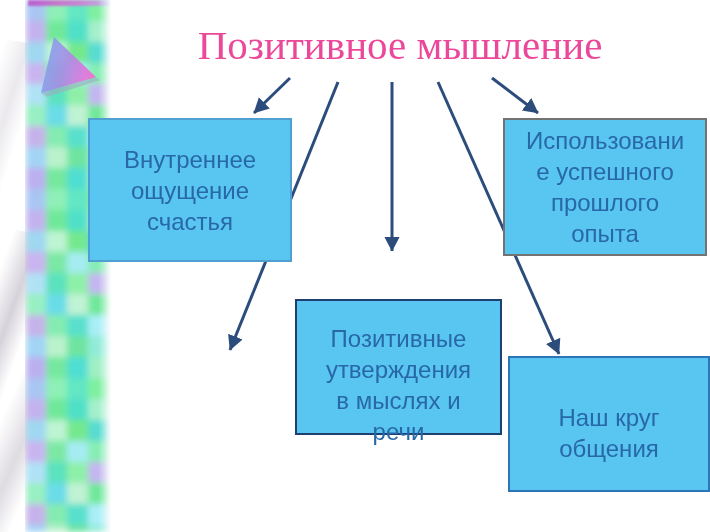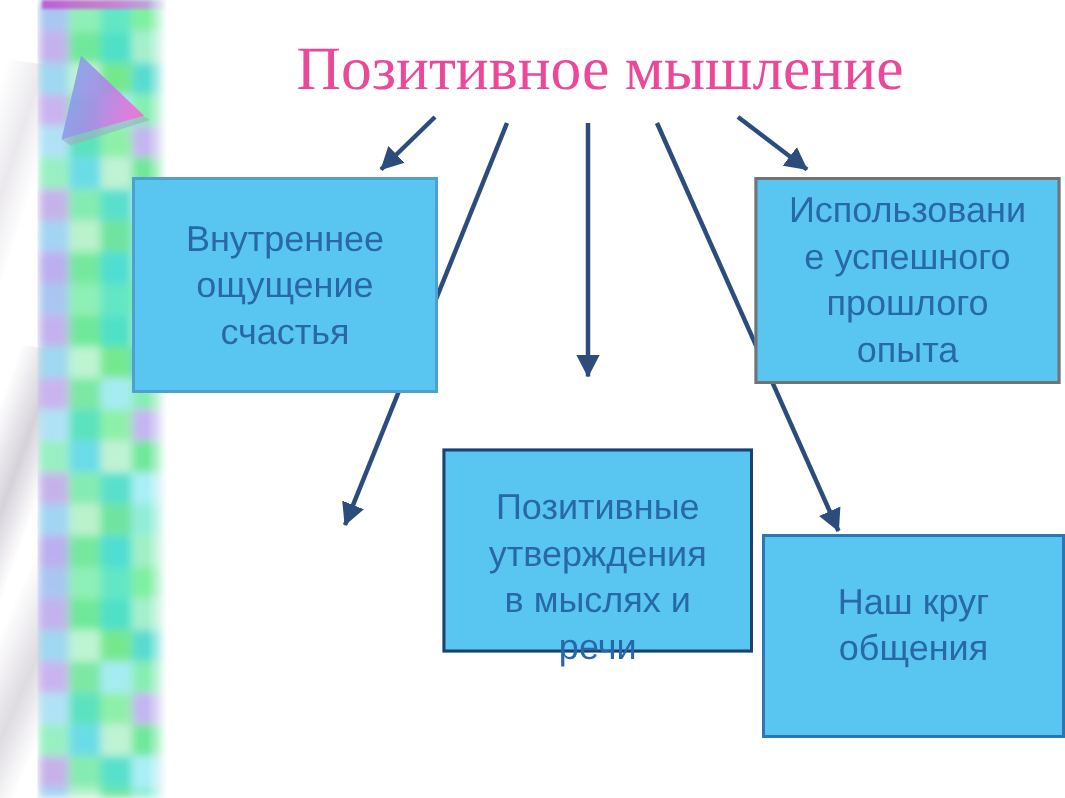--- a/index.html
+++ b/index.html
@@ -37,21 +37,21 @@
   .node1{left:88px;top:118px;width:200px;height:140px;border:2px solid #4f9fd0;}
   .node2{left:503px;top:118px;width:200px;height:134px;border:2px solid #737373;}
   .node3{left:295px;top:255px;width:203px;height:132px;border:2px solid #1f3f70;
          align-items:flex-start;margin-top:44px;}
   .node3 .lbl{padding-top:22px;}
   .node4{left:84px;top:352px;width:203px;height:134px;border:2px solid #2f5f96;
          align-items:flex-start;}
   .node4 .lbl{padding-top:32px;}
   .node5{left:508px;top:356px;width:198px;height:132px;border:2px solid #2e75b6;
          align-items:flex-start;}
-  .node5 .lbl{padding-top:28px;}
+  .node5 .lbl{padding-top:44px;}
 </style>
 </head>
 <body>
 
 <div class="slide">
 
   <div class="left-margin"></div>
   <div class="gray-streak streak3"></div>
   <div class="gray-streak streak1"></div>
   <div class="gray-streak streak2"></div>

